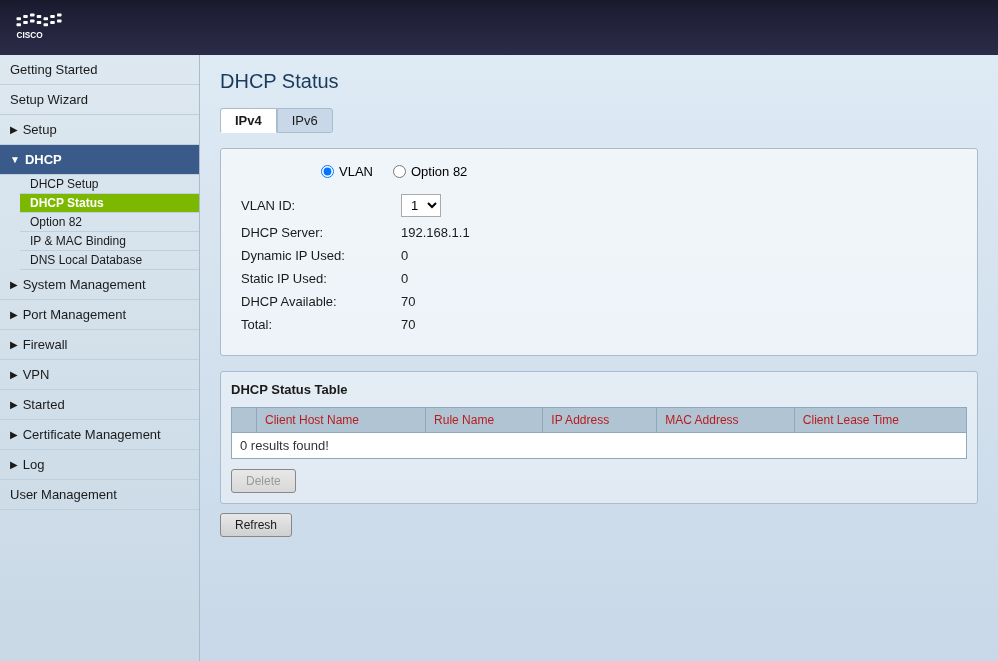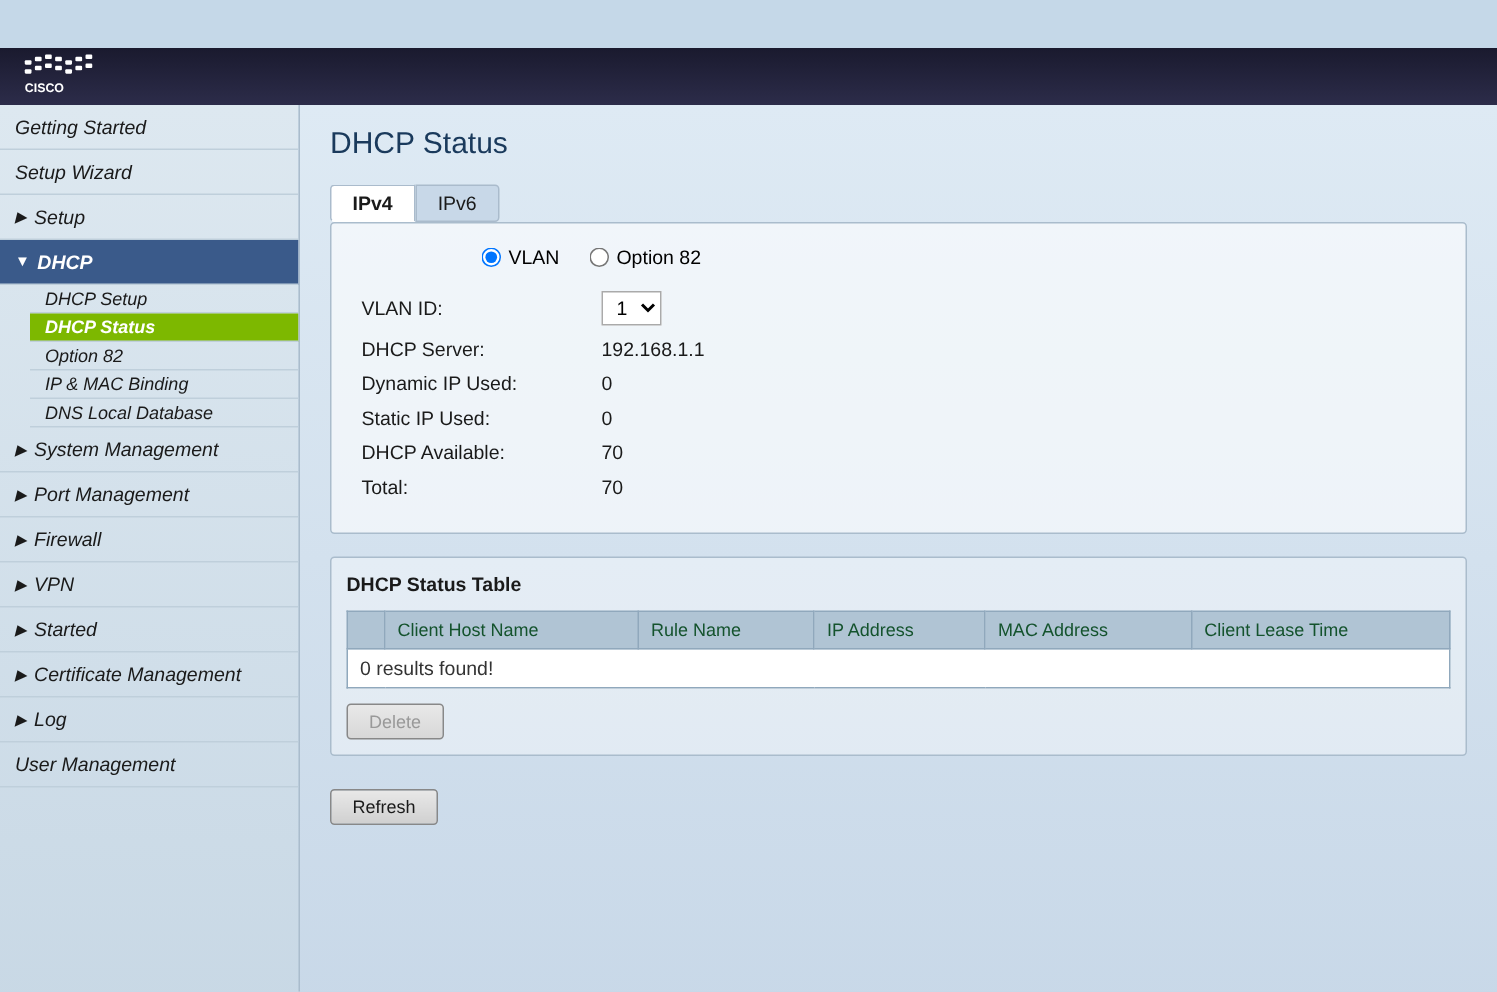--- a/index.html
+++ b/index.html
@@ -1,25 +1,24 @@
 <!DOCTYPE html>
 <html><head>
   <meta charset="utf-8">
   <style>
     * { margin: 0; padding: 0; box-sizing: border-box; }
     body { font-family: Arial, sans-serif; font-size: 13px; background: #c5d8e8; width: 998px; height: 661px; overflow: hidden; }
 
     
     #header {
       background: linear-gradient(to bottom, #1a1a2e, #2c2c4a);
-      height: 38px;
+      height: 55px;
       display: flex;
       align-items: center;
       padding: 0 15px;
-      margin-top: 32px;
     }
     #cisco-logo {
       width: 60px;
       height: 40px;
       margin-right: 15px;
     }
     #header-title {
       color: white;
       font-size: 22px;
       font-weight: normal;
@@ -42,21 +41,20 @@
     }
 
     .sidebar-item {
       display: flex;
       align-items: center;
       padding: 7px 10px;
       cursor: pointer;
       color: #1a1a1a;
       font-size: 13px;
       border-bottom: 1px solid #bfcfdb;
-      font-style: italic;
     }
     .sidebar-item.active-parent {
       background: #3a5a8a;
       color: white;
       font-weight: bold;
     }
     .sidebar-item.active-child {
       background: #7db800;
       color: white;
       font-weight: bold;
@@ -85,20 +83,21 @@
     #page-title {
       font-size: 20px;
       color: #1a3a5c;
       margin-bottom: 15px;
       font-weight: normal;
     }
 
     
     .tabs {
       display: flex;
+      margin-bottom: 15px;
     }
     .tab {
       padding: 4px 14px;
       border: 1px solid #aabbcc;
       cursor: pointer;
       font-size: 13px;
       background: #c8d8e8;
       color: #1a1a1a;
     }
     .tab.active {
@@ -155,41 +154,41 @@
       border: 1px solid #aaa;
       background: white;
     }
 
     
     .table-section {
       background: rgba(255,255,255,0.4);
       border: 1px solid #aabccc;
       border-radius: 3px;
       padding: 10px;
-      margin-bottom: 22px;
+      margin-bottom: 9px;
     }
     .table-title {
       font-weight: bold;
       font-size: 13px;
       margin-bottom: 10px;
       color: #1a1a1a;
     }
 
     table.dhcp-table {
       width: 100%;
       border-collapse: collapse;
       font-size: 12px;
     }
     table.dhcp-table th {
       background: #b0c4d4;
       border: 1px solid #90a8bc;
       padding: 5px 8px;
       text-align: left;
       font-weight: normal;
-      color: #14532d;
+      color: #b91c1c;
     }
     table.dhcp-table td {
       border: 1px solid #90a8bc;
       padding: 5px 8px;
       background: white;
     }
     .table-checkbox-col {
       width: 25px;
     }
 

